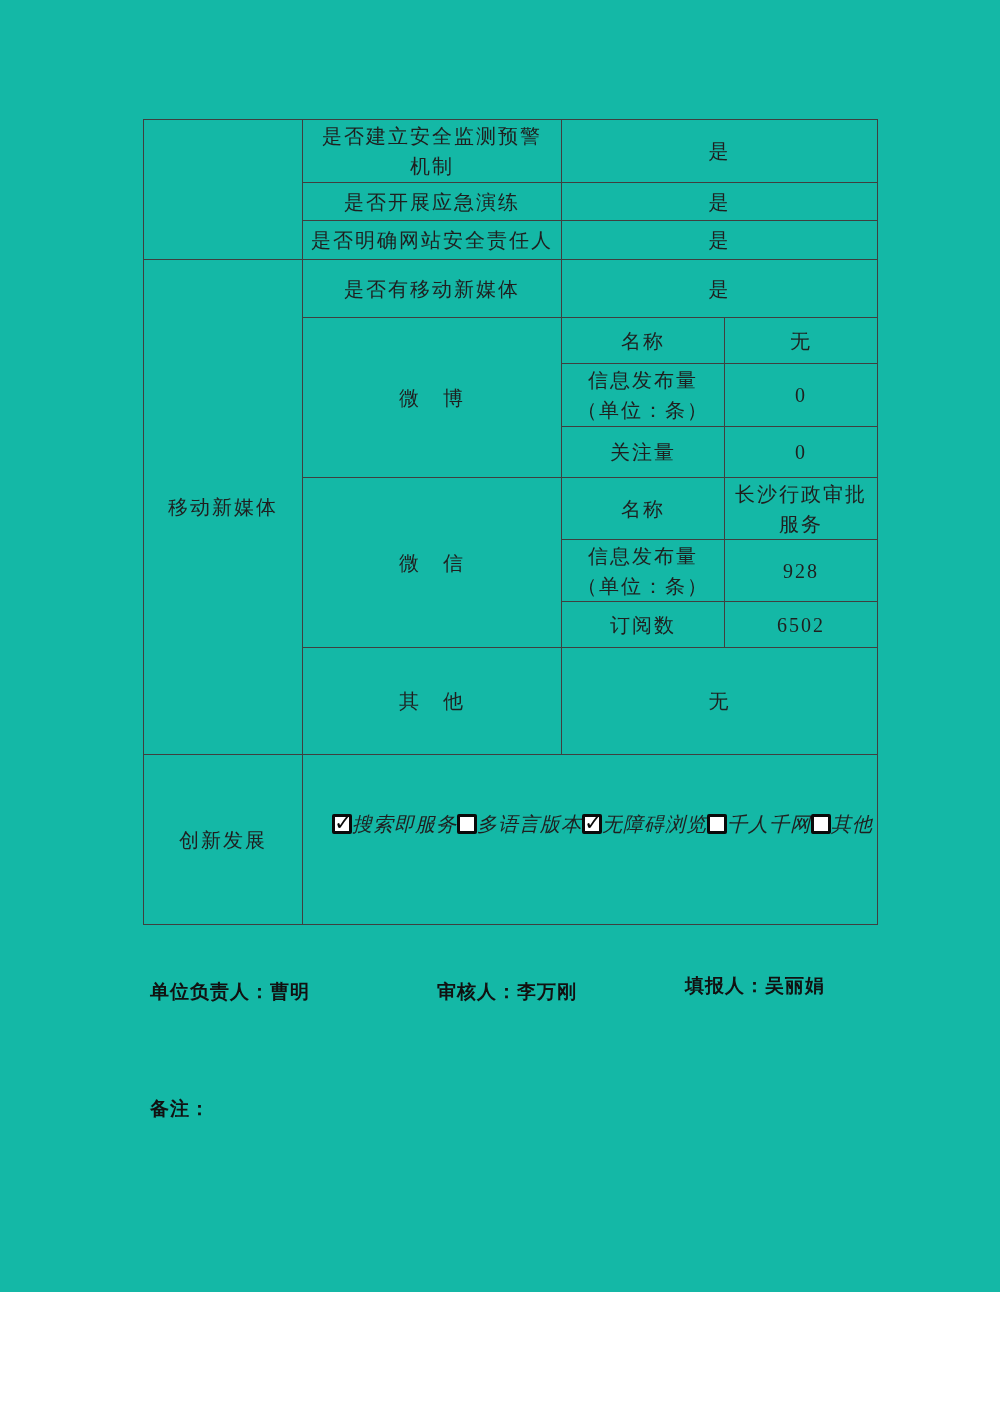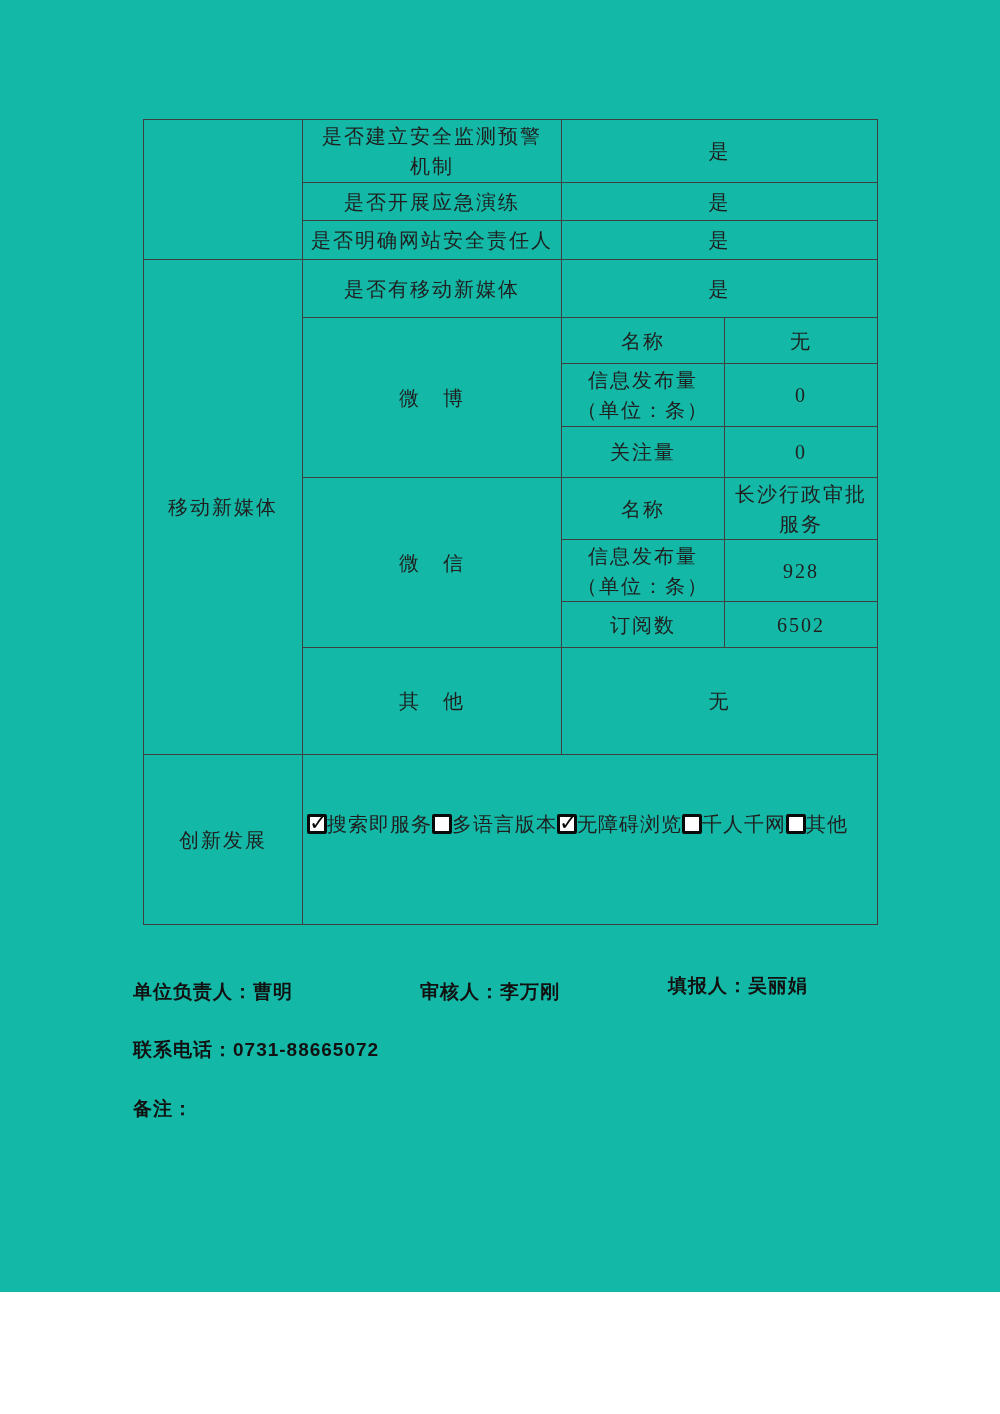--- a/index.html
+++ b/index.html
@@ -23,21 +23,22 @@
     font-size:20px;letter-spacing:2px;line-height:1.5;
     white-space:pre-line;
     padding:0 4px;
     box-sizing:border-box;
   }
   
   .cb-row{
     position:relative;top:-16px;
     white-space:nowrap;
     font-size:20px;letter-spacing:1px;
-    text-align:left;
+    text-align:right;
+    font-style:italic;
   }
   .cb{
     display:inline-block;box-sizing:border-box;
     width:20px;height:20px;
     border:3px solid #0a0a0a;border-radius:2px;
     vertical-align:-3px;
     position:relative;
     background:#fff;
   }
   .cb[data-checked="true"]::after{
@@ -48,20 +49,21 @@
     letter-spacing:0;line-height:1.2;
   }
   
   .f-item{
     position:absolute;
     font-family:"Liberation Sans","DejaVu Sans",sans-serif;
     font-weight:700;
     font-size:19px;letter-spacing:1px;
     color:#111;
     white-space:nowrap;
+    margin-left:17px;
   }
   .page-number{
     position:absolute;top:1312px;left:0;width:100%;
     text-align:center;
     font-size:21px;color:#222;
     font-family:"Liberation Serif","DejaVu Serif",serif;
   }
 </style>
 </head>
 <body>
@@ -141,18 +143,17 @@
           </div>
         </td>
       </tr>
     </tbody>
   </table>
 
   <div class="f-item" style="left:133px;top:979px"><span>单位负责人：</span><span>曹明</span></div>
   <div class="f-item" style="left:420px;top:979px"><span>审核人：</span><span>李万刚</span></div>
   <div class="f-item" style="left:668px;top:973px"><span>填报人：</span><span>吴丽娟</span></div>
 
-  <div class="f-item" style="left:133px;top:1037px"><span>联系电话：</span><span>0731-88665072</span></div>
 
   <div class="f-item" style="left:133px;top:1096px"><span>备注：</span></div>
 
   <div class="page-number">3</div>
 </div>
 
 </body></html>

